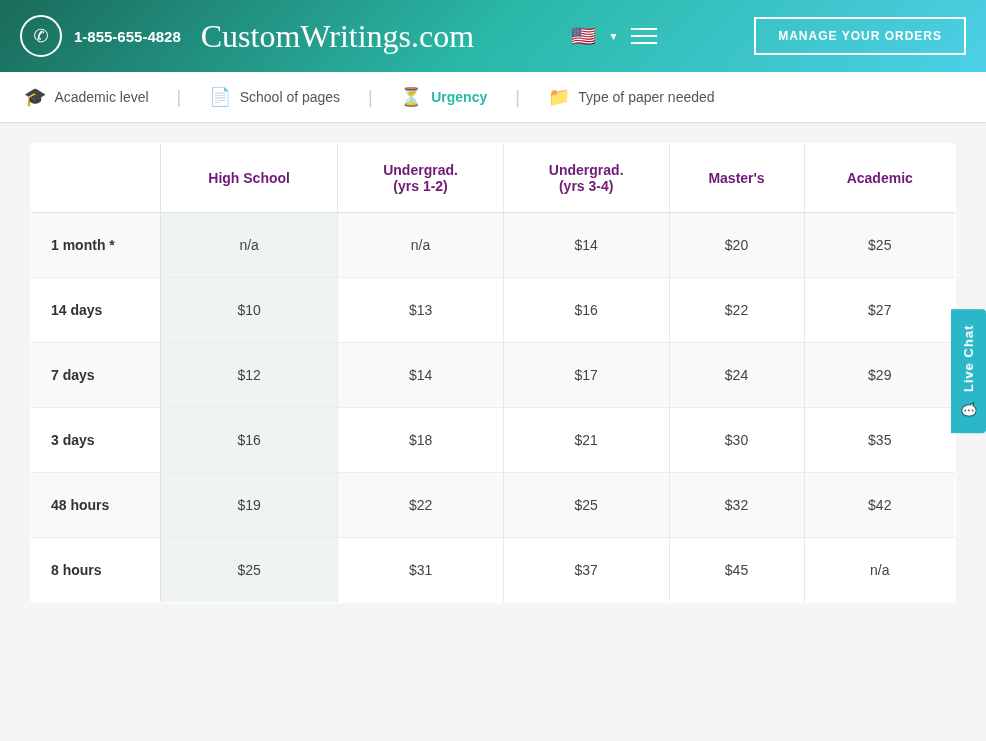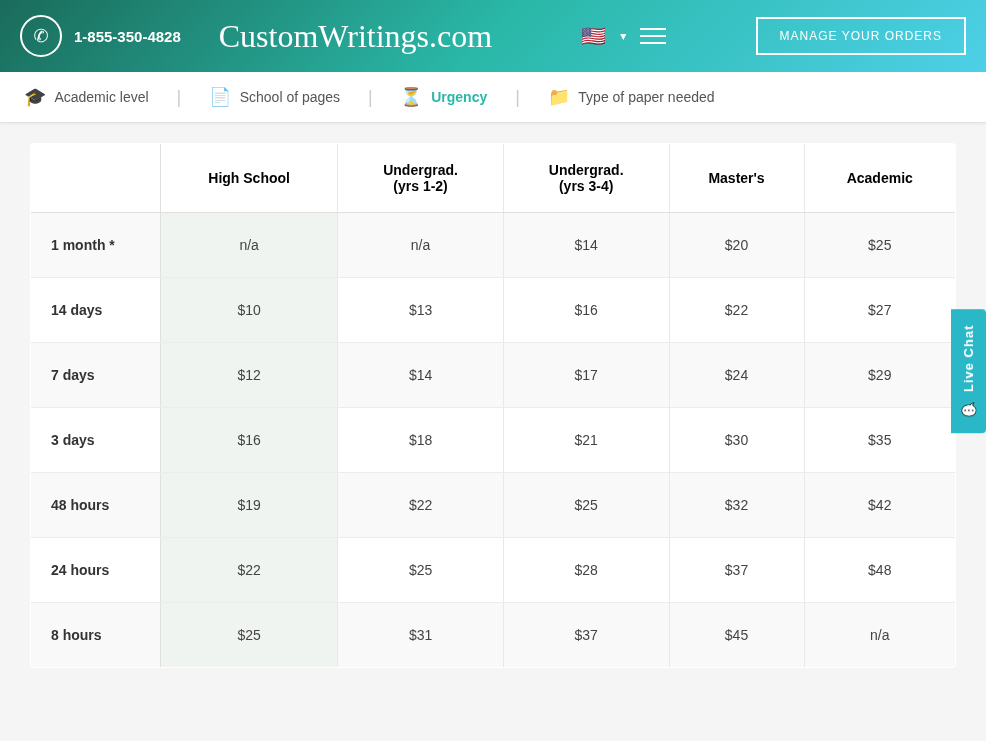--- a/index.html
+++ b/index.html
@@ -33,21 +33,21 @@
     .phone-number {
       color: white;
       font-size: 15px;
       font-weight: bold;
     }
     .logo {
       color: white;
       font-family: 'Brush Script MT', cursive;
       font-size: 32px;
       font-weight: normal;
-      margin-left: 26px;
+      margin-left: 8px;
     }
     .header-center {
       display: flex;
       align-items: center;
       gap: 14px;
     }
     .flag-icon {
       font-size: 20px;
     }
     .chevron-down {
@@ -66,21 +66,21 @@
       height: 2px;
       background: white;
     }
     .manage-orders-btn {
       border: 2px solid white;
       background: transparent;
       color: white;
       padding: 10px 22px;
       font-size: 12px;
       letter-spacing: 1px;
-      font-weight: normal;
+      font-weight: bold;
       cursor: pointer;
       text-transform: uppercase;
     }
 
     
     .tabs-bar {
       background: white;
       padding: 14px 24px;
       display: flex;
       align-items: center;
@@ -119,21 +119,21 @@
       border: 1px solid #e0e0e0;
       border-radius: 4px;
       overflow: hidden;
     }
     .pricing-table th {
       background: white;
       padding: 18px 12px;
       text-align: center;
       font-weight: bold;
       font-size: 14px;
-      color: #000000;
+      color: #701a75;
       border-right: 1px solid #e8e8e8;
       border-bottom: 1px solid #e0e0e0;
     }
     .pricing-table th:first-child {
       background: white;
       border-right: 1px solid #e0e0e0;
     }
     .pricing-table td {
       padding: 24px 12px;
       text-align: center;
@@ -184,21 +184,21 @@
       gap: 8px;
       border-radius: 4px 0 0 4px;
     }
   </style>
 </head>
 <body>
 
 <div class="header">
   <div class="header-left">
     <div class="phone-icon-circle">✆</div>
-    <span class="phone-number">1-855-350-4828</span>
+    <span class="phone-number">1-855-655-4828</span>
     <span class="logo">CustomWritings.com</span>
   </div>
   <div class="header-center">
     <span class="flag-icon">🇺🇸</span>
     <span class="chevron-down" style="color:white;">▾</span>
     <div class="hamburger">
       <span></span>
         <span></span>
         <span></span>
     </div>
@@ -275,28 +275,20 @@
         </tr>
         <tr>
           <td>48 hours</td>
           <td class="col-highschool">$19</td>
           <td>$22</td>
           <td>$25</td>
           <td>$32</td>
           <td>$42</td>
         </tr>
         <tr>
-          <td>24 hours</td>
-          <td class="col-highschool">$22</td>
-          <td>$25</td>
-          <td>$28</td>
-          <td>$37</td>
-          <td>$48</td>
-        </tr>
-        <tr>
           <td>8 hours</td>
           <td class="col-highschool">$25</td>
           <td>$31</td>
           <td>$37</td>
           <td>$45</td>
           <td>n/a</td>
         </tr>
       </tbody>
   </table>
 </div>

